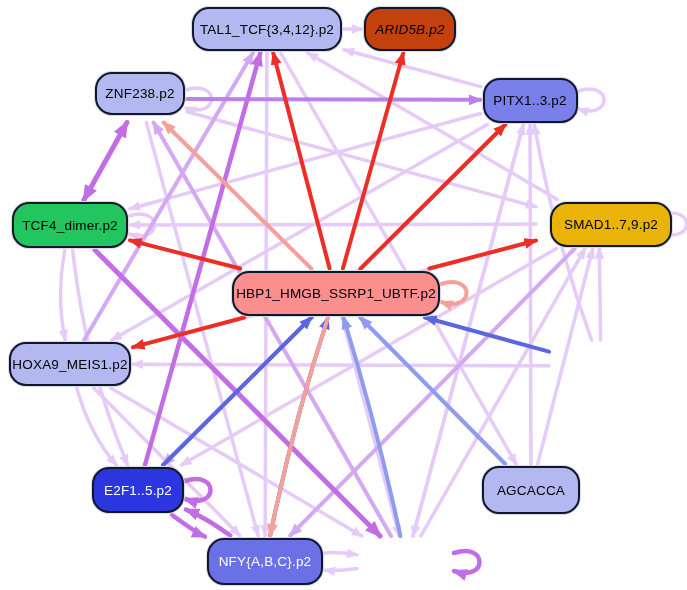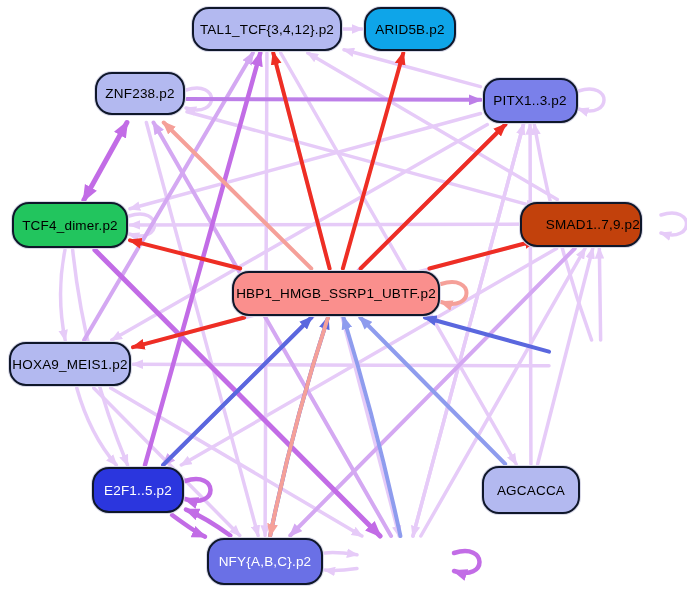--- a/index.html
+++ b/index.html
@@ -138,33 +138,33 @@
       <path d="M 342.86742424242425 268.5 Q 373 161 403.27272727272725 53" fill="none" stroke="#ee2e24" stroke-width="4" stroke-linecap="round" marker-end="url(#arrow-red)"></path>
       <path d="M 360.6269430051814 268.5 Q 433 196.5 505.3730569948186 124.5" fill="none" stroke="#ee2e24" stroke-width="4" stroke-linecap="round" marker-end="url(#arrow-red)"></path>
       <path d="M 240.16176470588235 268.5 Q 203 259 130 240.33834586466165" fill="none" stroke="#ee2e24" stroke-width="4" stroke-linecap="round" marker-end="url(#arrow-red)"></path>
       <path d="M 429.3840579710145 268.5 Q 467.5 258.5 536 240.52851711026616" fill="none" stroke="#ee2e24" stroke-width="4" stroke-linecap="round" marker-end="url(#arrow-red)"></path>
       <path d="M 244.2112676056338 317.5 Q 203 328.5 133 347.1842105263158" fill="none" stroke="#ee2e24" stroke-width="4" stroke-linecap="round" marker-end="url(#arrow-red)"></path>
     </svg>
 
   <div class="node" style="left: 192px; top: 7px; width: 150px; height: 44px; background: rgb(179, 185, 240);">
       <span class="node-label" style="color: rgb(0, 0, 0);">TAL1_TCF{3,4,12}.p2</span>
     </div>
-  <div class="node" style="left: 364px; top: 7px; width: 92px; height: 44px; background: #0ea5e9;">
+  <div class="node" style="left: 364px; top: 7px; width: 92px; height: 44px; background: #c2410c; font-style: italic;">
       <span class="node-label" style="color: rgb(0, 0, 0);">ARID5B.p2</span>
     </div>
   <div class="node" style="left: 95px; top: 72px; width: 90px; height: 43px; background: rgb(179, 185, 240);">
       <span class="node-label" style="color: rgb(0, 0, 0);">ZNF238.p2</span>
     </div>
   <div class="node" style="left: 482.5px; top: 77.5px; width: 95px; height: 45px; background: rgb(122, 128, 234);">
       <span class="node-label" style="color: rgb(0, 0, 0);">PITX1..3.p2</span>
     </div>
   <div class="node" style="left: 12px; top: 202px; width: 116px; height: 46px; background: #22c55e; text-align: center;">
       <span class="node-label" style="color: rgb(0, 0, 0);">TCF4_dimer.p2</span>
     </div>
-  <div class="node" style="left: 520px; top: 201.5px; width: 122px; height: 45px; background: #c2410c; justify-content: flex-end;">
+  <div class="node" style="left: 550px; top: 201.5px; width: 122px; height: 45px; background: #eab308;">
       <span class="node-label" style="color: rgb(0, 0, 0);">SMAD1..7,9.p2</span>
     </div>
   <div class="node" style="left: 232px; top: 270.5px; width: 208px; height: 45px; background: rgb(250, 143, 141); justify-content: center;">
       <span class="node-label" style="color: rgb(0, 0, 0);">HBP1_HMGB_SSRP1_UBTF.p2</span>
     </div>
   <div class="node" style="left: 9px; top: 342px; width: 122px; height: 44px; background: rgb(179, 185, 240);">
       <span class="node-label" style="color: rgb(0, 0, 0);">HOXA9_MEIS1.p2</span>
     </div>
   <div class="node" style="left: 92px; top: 467px; width: 92px; height: 46px; background: rgb(43, 54, 222);">
       <span class="node-label" style="color: rgb(255, 255, 255);">E2F1..5.p2</span>

